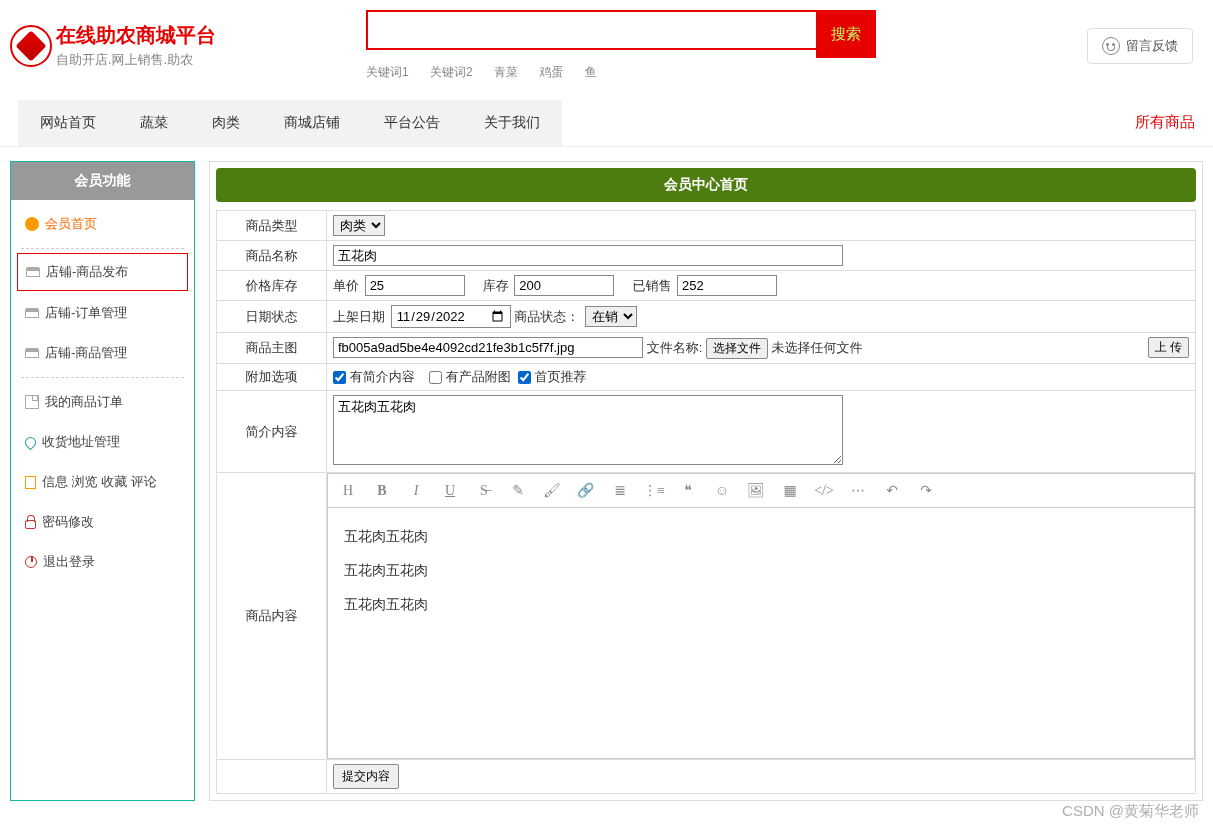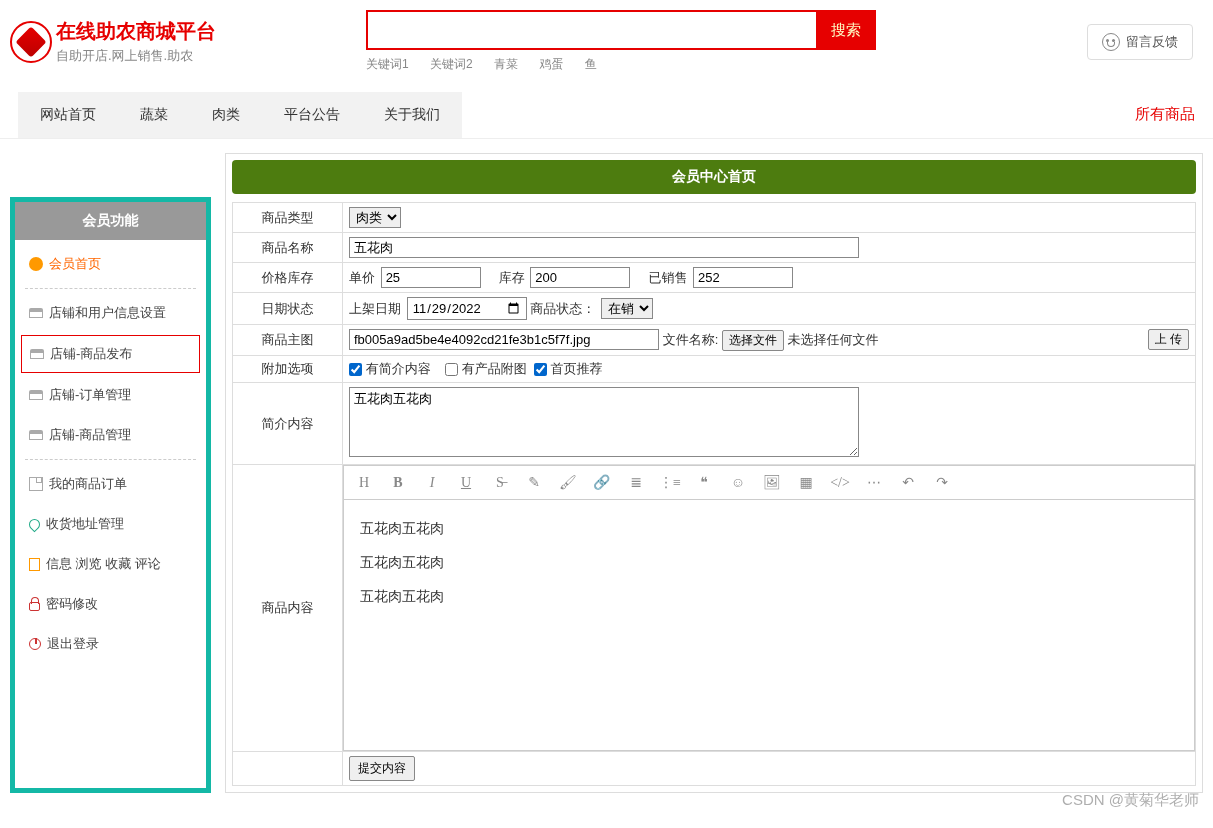--- a/index.html
+++ b/index.html
@@ -9,38 +9,38 @@
 
 .header { display: flex; align-items: center; padding: 10px 20px 0 10px; }
 .logo-block { display: flex; align-items: center; gap: 4px; }
 .logo-circle { width: 42px; height: 42px; border: 2px solid #e60000; border-radius: 50%; display: flex; align-items: center; justify-content: center; }
 .logo-tick { width: 22px; height: 22px; background: linear-gradient(135deg, #e60000, #b00); border-radius: 3px; transform: rotate(45deg); }
 .logo-text .title { color: #e60000; font-size: 20px; font-weight: bold; }
 .logo-text .sub { color: #888; font-size: 13px; margin-top: 2px; }
 .search-wrap { margin-left: 150px; }
 .search-row { display: flex; }
 .search-input { width: 450px; height: 40px; border: 2px solid #e60000; border-right: none; padding: 0 8px; font-size: 14px; outline: none; }
-.search-btn { width: 60px; height: 40px; background: #e60000; color: #fef9c3; border: none; font-size: 15px; cursor: pointer; }
+.search-btn { width: 60px; height: 48px; background: #e60000; color: #bef264; border: none; font-size: 15px; cursor: pointer; }
 .keywords { margin-top: 6px; font-size: 12px; color: #888; }
 .keywords span { margin-right: 18px; cursor: pointer; }
 .feedback { margin-left: auto; border: 1px solid #ddd; border-radius: 4px; padding: 8px 14px; display: flex; align-items: center; gap: 6px; cursor: pointer; color: #555; font-size: 13px;}
 .fb-icon { width: 18px; height: 18px; border: 1.5px solid #888; border-radius: 50%; position: relative; }
 .fb-icon::after { content:''; position:absolute; width:6px; height:4px; border:1.5px solid #888; border-top:none; border-radius:0 0 6px 6px; left:4px; top:8px;}
 .fb-icon::before { content:''; position:absolute; width:3px; height:3px; background:#888; border-radius:50%; left:3px; top:5px; box-shadow:6px 0 #888;}
 
 
 .nav { margin-top: 18px; border-bottom: 1px solid #eee; padding: 0 18px; display: flex; align-items: center; }
 .nav-item { padding: 14px 22px; cursor: pointer; color: #333; font-size: 14px; }
 .nav-item:first-child { background:#f2f2f2; }
 .nav-item.bg { background:#f2f2f2; }
 .nav-right { margin-left: auto; color: #e60000; font-size: 15px; cursor: pointer; padding: 14px 0;}
 
 
 .main { display: flex; padding: 14px 10px 20px 10px; gap: 14px; }
-.sidebar { width: 201px; border: 5px solid #14b8a6; background:#fff;margin-top:44px; }
+.sidebar { width: 185px; border: 1px solid #14b8a6; background:#fff; }
 .side-title { background: #999; color: #fff; text-align: center; padding: 10px 0; font-size: 14px; font-weight: bold;}
 .side-list { padding: 4px 10px; }
 .side-item { display: flex; align-items: center; gap: 6px; padding: 11px 4px; cursor: pointer; font-size: 13px; color: #444; }
 .side-item.active-home { color: #f60; }
 .side-item.selected { border: 1.5px solid #e60000; margin: 2px -4px; padding: 9px 8px; }
 .side-sep { border-top: 1px dashed #ccc; margin: 4px 0; }
 .si { width: 14px; height: 14px; display:inline-block; }
 .si-home { background: #f90; border-radius: 50%; }
 .si-house { border: 1.5px solid #aaa; border-radius: 2px 2px 0 0; border-top: 4px solid #aaa; height:10px;}
 .si-grid { border:1.5px solid #aaa; position:relative;}
@@ -70,21 +70,21 @@
 .btn-std { font-family: inherit; font-size:12px; padding: 1px 6px; cursor:pointer; border:1px solid #888; background:#efefef; border-radius:2px;}
 textarea.inp { width: 510px; height: 70px; resize: both; font-family: inherit;}
 
 
 .editor { border: 1px solid #ccc; }
 .ed-toolbar { border-bottom: 1px solid #ccc; padding: 8px 12px; display:flex; gap: 18px; color:#888; font-size:14px;}
 .ed-toolbar span { cursor:pointer; font-family: Georgia, serif; display:inline-flex; align-items:center; justify-content:center; width:16px;}
 .ed-body { min-height: 250px; padding: 14px 16px; font-size: 14px; line-height: 2; overflow-y:scroll; }
 .ed-body p { margin-bottom: 6px; }
 
-.watermark { position: fixed; right: 14px; bottom: 18px; color: rgba(120,120,120,0.6); font-size: 15px; pointer-events:none;margin-left:36px; }
+.watermark { position: fixed; right: 14px; bottom: 7px; color: rgba(120,120,120,0.6); font-size: 15px; pointer-events:none;margin-left:36px; }
 </style>
 </head>
 <body>
 
 <div class="container">
 
   <div class="header">
     <div class="logo-block">
       <div class="logo-circle">
           <div class="logo-tick"></div>
@@ -110,39 +110,36 @@
     <div class="feedback">
       <span class="fb-icon"></span>
       <span>留言反馈</span>
     </div>
   </div>
 
   <div class="nav">
     <div class="nav-item">网站首页</div>
     <div class="nav-item bg">蔬菜</div>
     <div class="nav-item bg">肉类</div>
+    <div class="nav-item bg">商城店铺</div>
     <div class="nav-item bg">平台公告</div>
     <div class="nav-item bg">关于我们</div>
     <div class="nav-right">所有商品</div>
   </div>
 
   <div class="main">
 
     <div class="sidebar">
       <div class="side-title">会员功能</div>
       <div class="side-list" id="side-list">
           <div class="side-item active-home">
             <span class="si si-home"></span>
             <span>会员首页</span>
           </div>
           <div class="side-sep"></div>
-          <div class="side-item">
-            <span class="si si-house"></span>
-            <span>店铺和用户信息设置</span>
-          </div>
           <div class="side-item selected">
             <span class="si si-house"></span>
             <span>店铺-商品发布</span>
           </div>
           <div class="side-item">
             <span class="si si-house"></span>
             <span>店铺-订单管理</span>
           </div>
           <div class="side-item">
             <span class="si si-house"></span>

